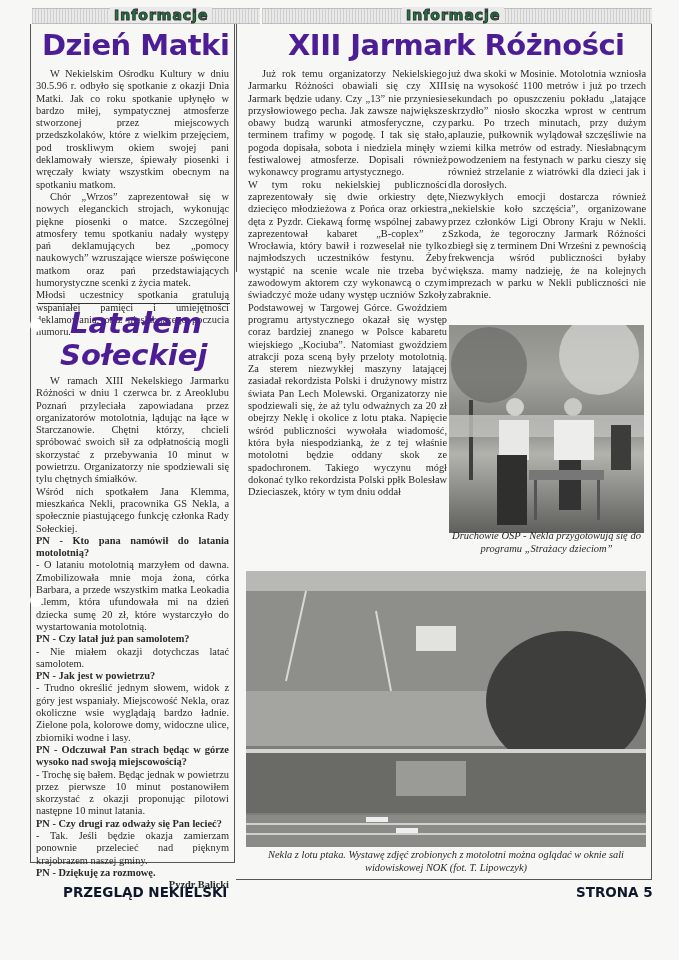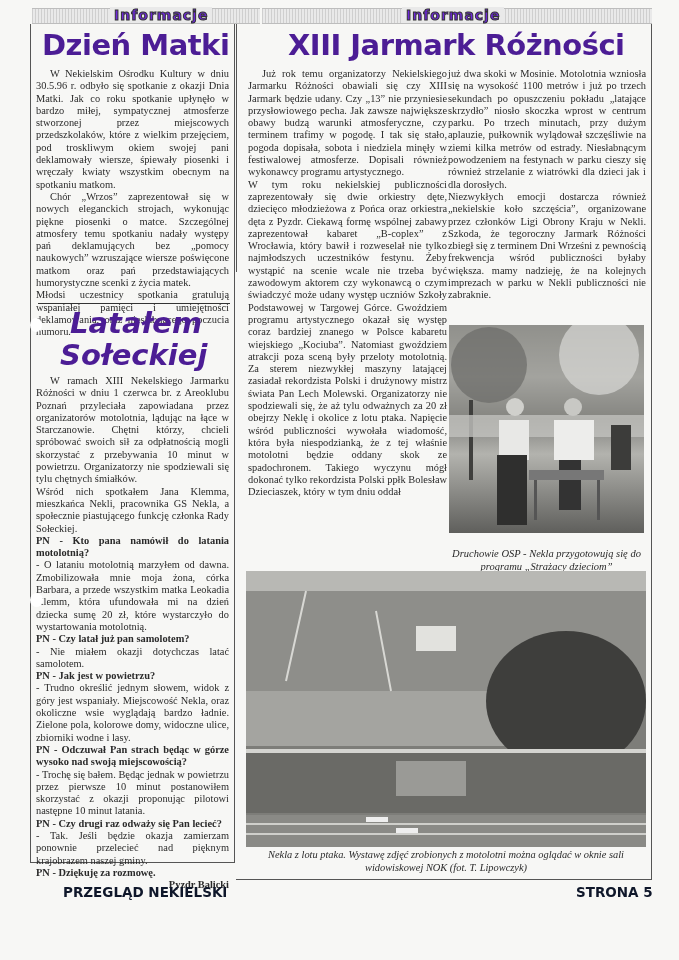--- a/index.html
+++ b/index.html
@@ -1,19 +1,19 @@
 <!DOCTYPE html>
 <html><head>
 <meta charset="utf-8">
 <style>
   html,body{margin:0;padding:0;}
   body{width:679px;height:960px;background:#f7f7f5;position:relative;overflow:hidden;font-family:"Liberation Serif",serif;color:#2a2a2a;}
   .page{position:absolute;left:0;top:0;width:679px;height:960px;}
   .banner{position:absolute;top:8px;height:14px;background:repeating-linear-gradient(90deg,#cfcfcf 0 1px,#e9e9e9 1px 3px);border-top:1px solid #bdbdbd;border-bottom:1px solid #bdbdbd;}
-  .banner-label{position:absolute;top:-2px;font-family:"DejaVu Sans",sans-serif;font-weight:bold;font-size:14px;letter-spacing:1px;color:#6d28d9;-webkit-text-stroke:1px #333;background:#e9e9e9;padding:0 4px;line-height:16px;}
+  .banner-label{position:absolute;top:-2px;font-family:"DejaVu Sans",sans-serif;font-weight:bold;font-size:14px;letter-spacing:1px;color:#15803d;-webkit-text-stroke:1px #333;background:#e9e9e9;padding:0 4px;line-height:16px;}
   .frame{position:absolute;border:1px solid #555;}
   .h1{position:absolute;font-family:"DejaVu Sans",sans-serif;font-weight:bold;color:#4c1d95;white-space:nowrap;}
   .col{position:absolute;font-size:10.4px;line-height:12.3px;text-align:justify;hyphens:none;}
   .col p{margin:0;}
   .indent{text-indent:14px;}
   .q{font-weight:bold;}
   .sig{font-weight:bold;text-align:right;}
   .rule{position:absolute;height:2px;background:#333;}
   .vline{position:absolute;width:1px;background:#555;}
   .photo{position:absolute;overflow:hidden;}
@@ -90,21 +90,21 @@
       <circle cx="66" cy="82" r="9" fill="#d0d0cc"></circle>
       <rect x="105" y="95" width="40" height="40" fill="#ededeb"></rect>
       <rect x="110" y="135" width="22" height="50" fill="#333"></rect>
       <circle cx="124" cy="82" r="9" fill="#c8c8c4"></circle>
       <rect x="80" y="145" width="75" height="10" fill="#777"></rect>
       <rect x="85" y="155" width="3" height="40" fill="#555"></rect>
       <rect x="148" y="155" width="3" height="40" fill="#555"></rect>
       <rect x="162" y="100" width="20" height="45" fill="#3c3c3a"></rect>
     </svg>
   </div>
-  <div class="caption" style="left:449px;top:548px;width:195px;">Druchowie OSP - Nekla przygotowują się do programu „Strażacy dzieciom”</div>
+  <div class="caption" style="left:449px;top:530px;width:195px;">Druchowie OSP - Nekla przygotowują się do programu „Strażacy dzieciom”</div>
 
   <div class="photo" style="left:246px;top:571px;width:400px;height:276px;background:#7d7d79;">
     <svg width="400" height="276" viewBox="0 0 400 276">
       <rect x="0" y="0" width="400" height="20" fill="#b8b8b4"></rect>
       <rect x="0" y="20" width="400" height="110" fill="#8e8e8a"></rect>
       <rect x="170" y="55" width="40" height="25" fill="#e2e2de"></rect>
       <rect x="0" y="120" width="260" height="55" fill="#a4a4a0"></rect>
       <ellipse cx="320" cy="130" rx="80" ry="70" fill="#3e3e3c"></ellipse>
       <rect x="0" y="178" width="400" height="4" fill="#d4d4d0"></rect>
       <rect x="0" y="182" width="400" height="60" fill="#6a6a66"></rect>

